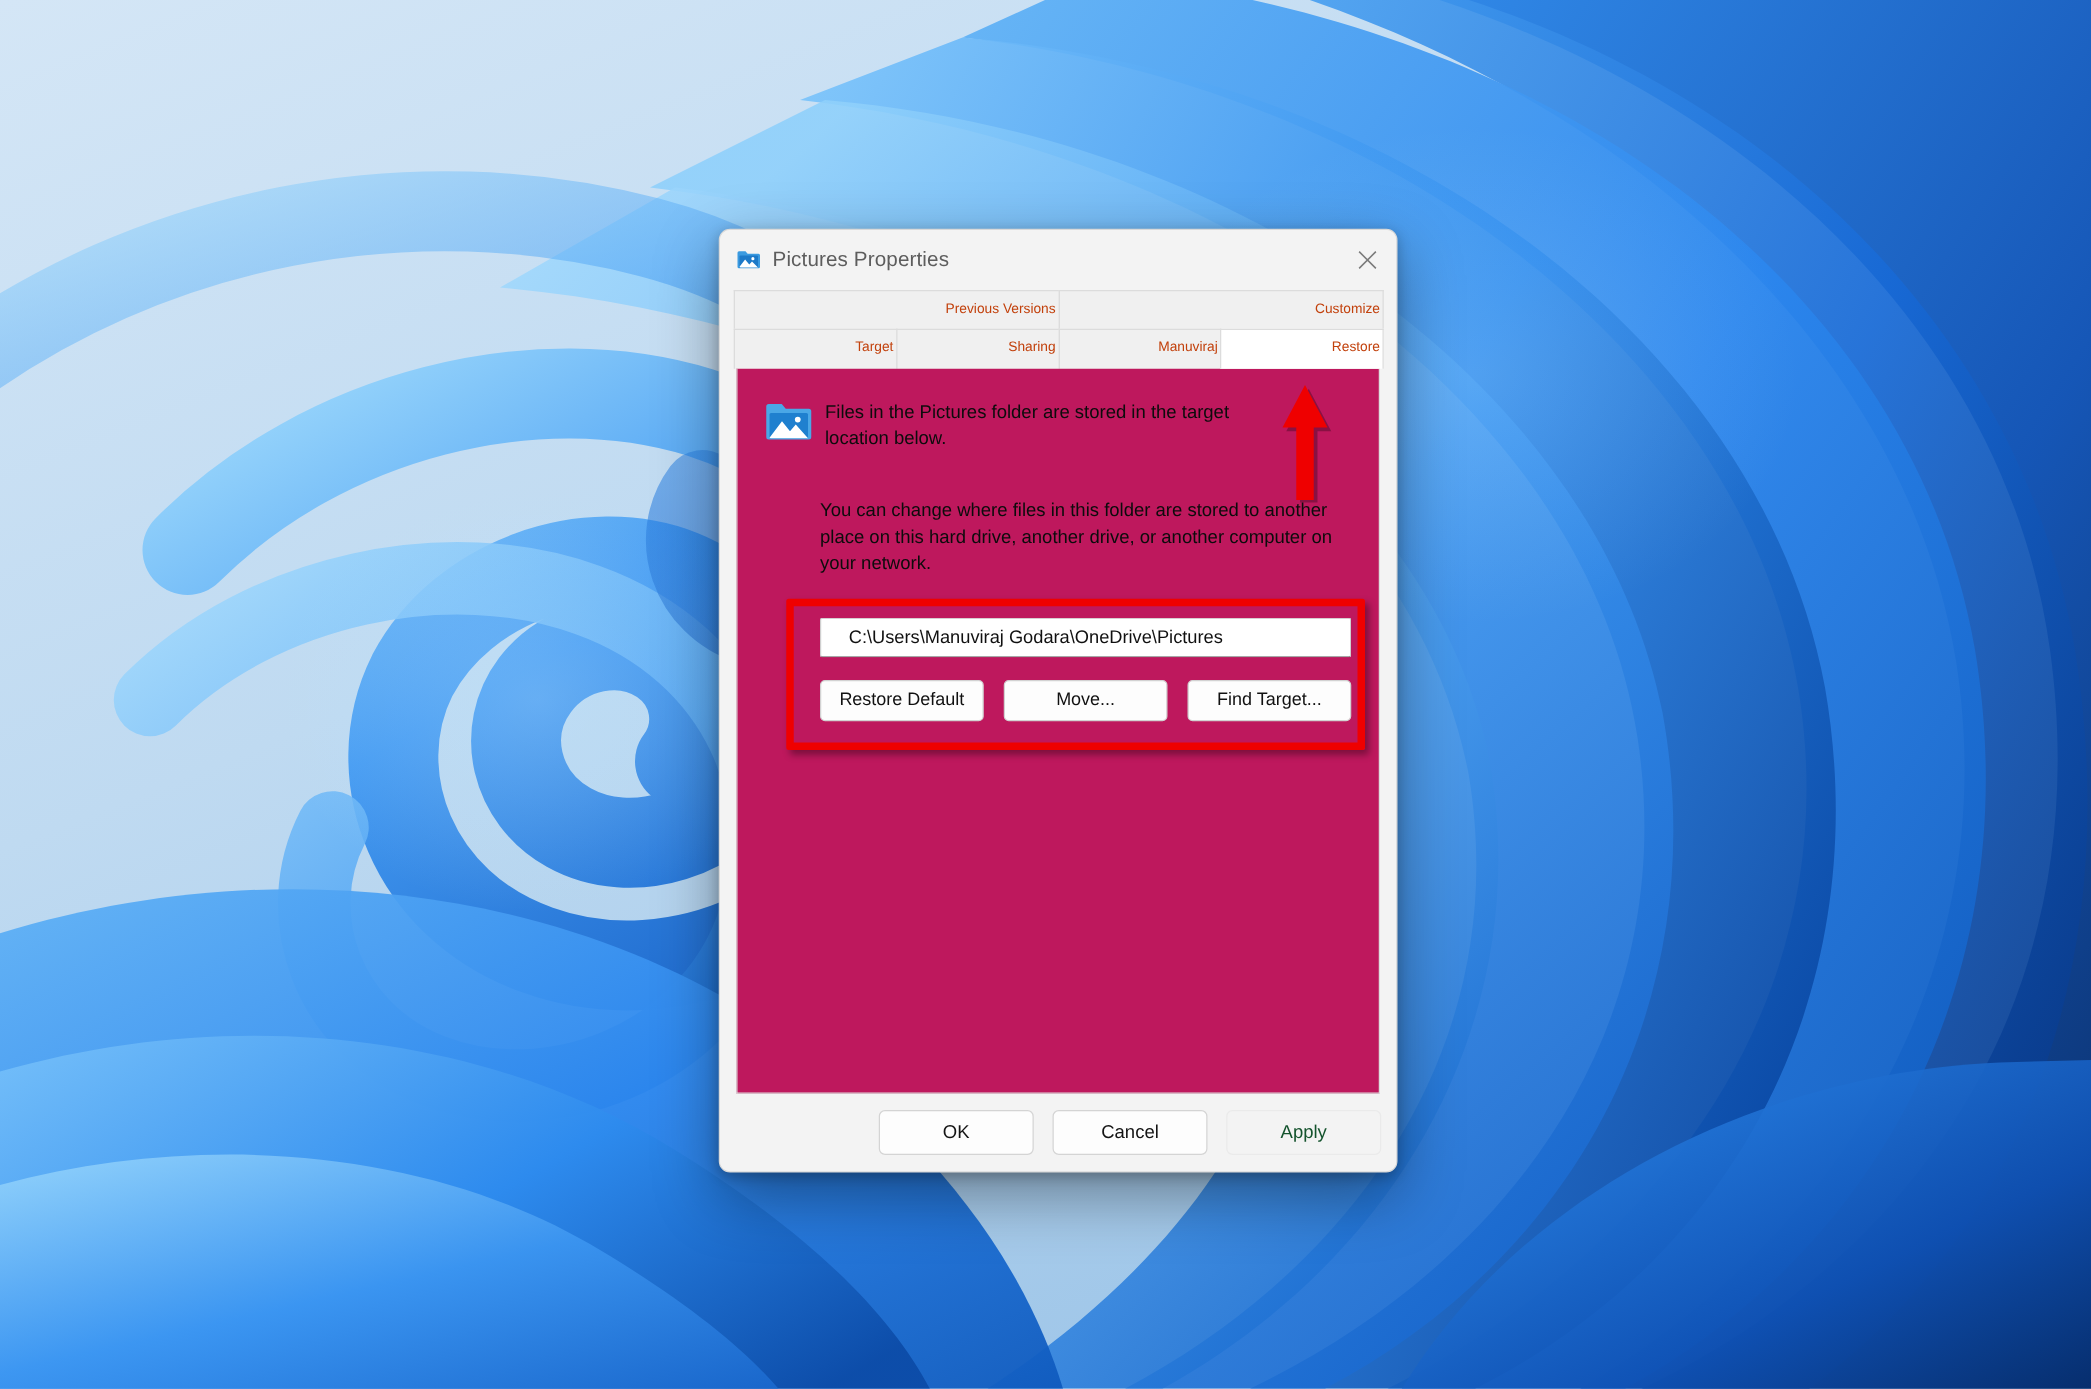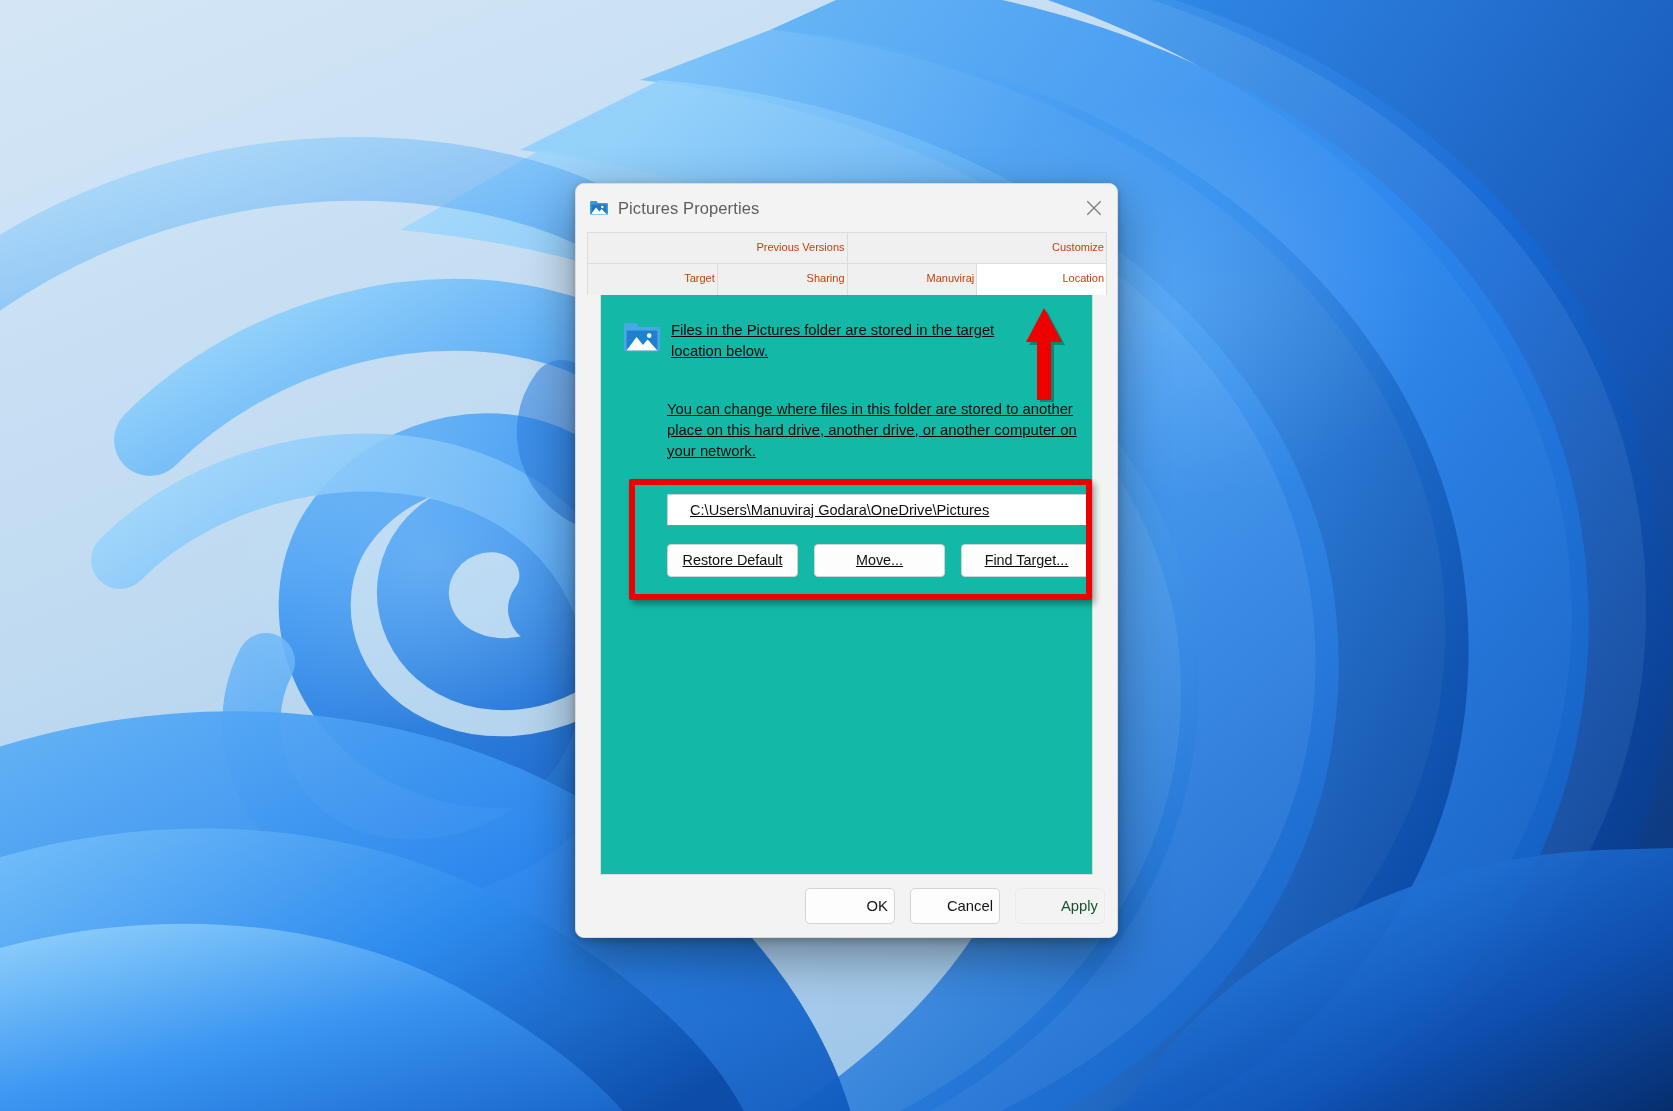--- a/index.html
+++ b/index.html
@@ -84,29 +84,28 @@
     position: relative;
     z-index: 3;
   }
   
   #tab-row-top .tab { flex: 1 1 0; padding-top: 7px; padding-bottom: 8px; }
   
   #tab-row-bottom .tab { flex: 1 1 0; padding-top: 7px; padding-bottom: 9px; }
 
   
   #page {
-    margin: 0 24px;
+    margin: 0 13px;
     flex: 1 1 auto;
-    background: #14b8a6;
+    background: #be185d;
     border: 1px solid #dcdcdc;
     border-top: none;
     position: relative;
     z-index: 1;
     overflow: hidden;
-    text-decoration: underline;
   }
 
   #header-block {
     display: flex;
     padding: 24px 22px 0 22px;
   }
   #folder-icon { width: 38px; height: 34px; flex: 0 0 38px; margin-right: 10px; margin-top: 1px; display:block; }
   #header-text {
     font-size: 14.8px;
     color: #0c0c0c;
@@ -167,30 +166,29 @@
     flex: 0 0 auto;
     height: 62px;
     display: flex;
     align-items: center;
     justify-content: flex-end;
     padding-right: 12px;
     gap: 15px;
     background: #f3f3f3;
   }
   .footer-btn {
-    width: 90px;
+    width: 124px;
     height: 36px;
     font-family: "Liberation Sans", sans-serif;
     font-size: 14.8px;
     color: #141414;
     background: #fdfdfd;
     border: 1px solid #d4d4d4;
     border-radius: 5px;
     cursor: pointer;
-    text-align: right;
   }
   .footer-btn.disabled {
     color: #14532d;
     background: #f3f3f3;
     border-color: #eaeaea;
     cursor: default;
   }
 
   
   #annot-rect {
@@ -304,21 +302,21 @@
 
     <div id="tab-area">
       <div class="tab-row" id="tab-row-top">
         <div class="tab">Previous Versions</div>
         <div class="tab">Customize</div>
       </div>
       <div class="tab-row" id="tab-row-bottom">
         <div class="tab">Target</div>
         <div class="tab">Sharing</div>
         <div class="tab">Manuviraj</div>
-        <div class="tab selected">Location</div>
+        <div class="tab selected">Restore</div>
       </div>
     </div>
 
     <div id="page">
 
       <div id="header-block">
         <svg id="folder-icon" viewBox="0 0 38 34">
           <path d="M1 5.2 A2 2 0 0 1 3 3.2 H13.4 L16.6 7.0 H35 A2 2 0 0 1 37 9.0 V29.5 A2 2 0 0 1 35 31.5 H3 A2 2 0 0 1 1 29.5 Z" fill="#4aa7e6"></path>
           <rect x="3.6" y="10.4" width="30.8" height="20.2" rx="1.2" fill="#1f80cf"></rect>
           <path d="M3.6 30.2 L13.6 17.0 L20.0 25.0 L24.6 19.6 L34.4 30.6 L4.6 30.6 Z" fill="#ffffff"></path>

